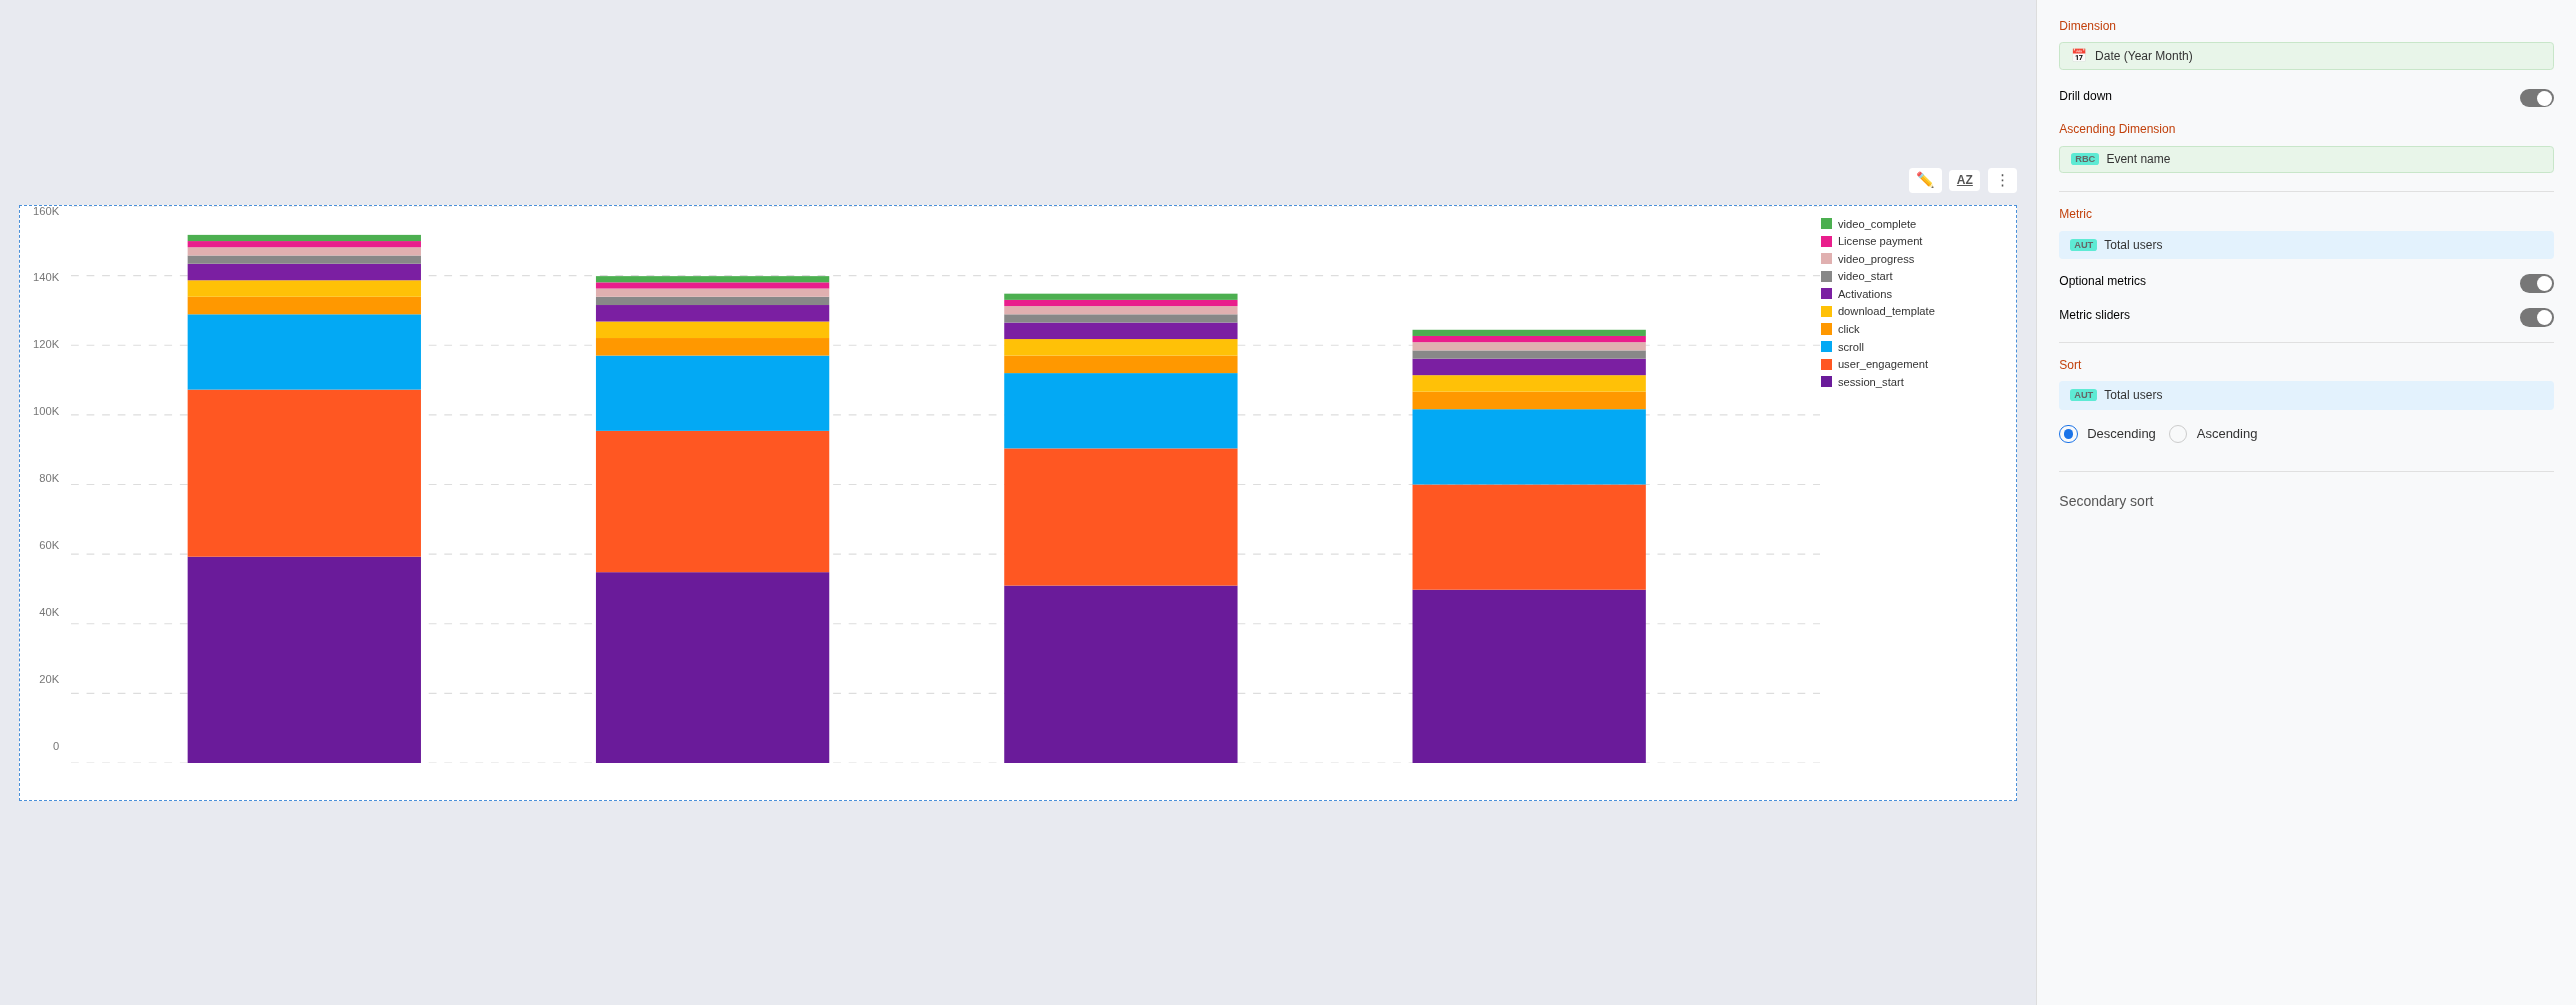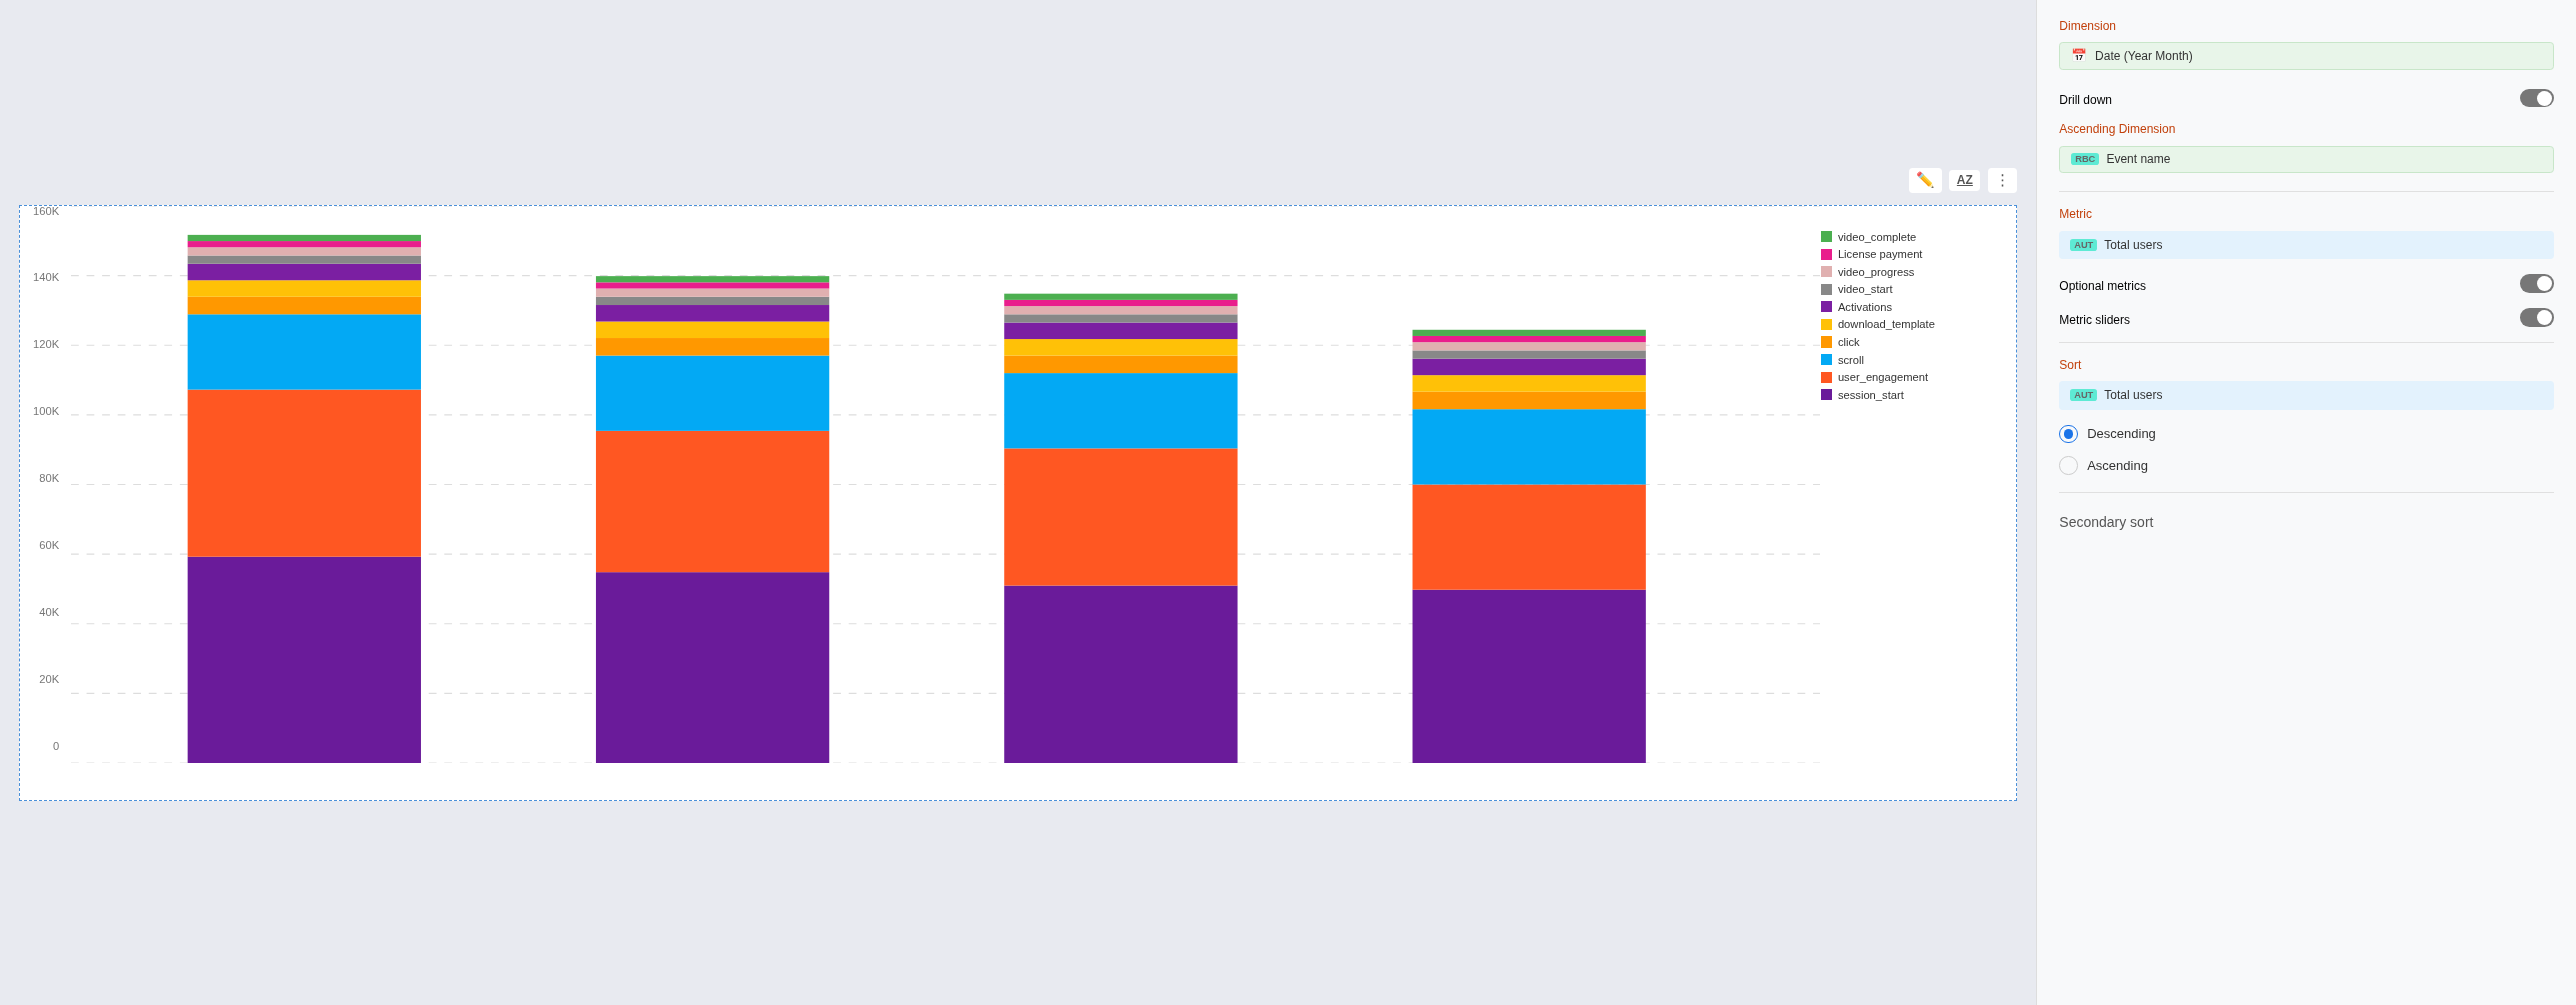--- a/index.html
+++ b/index.html
@@ -124,21 +124,21 @@
       margin-bottom: 18.6px;
     }
 
     .chip-icon {
       color: #555;
       font-size: 13px;
     }
 
     .section-row {
       display: flex;
-      align-items: flex-end;
+      align-items: flex-start;
       justify-content: space-between;
       margin-bottom: 15px;
       gap: 22px;
     }
 
     .toggle {
       width: 34px;
       height: 18.6px;
       background: #777;
       border-radius: 9.3px;
@@ -191,23 +191,22 @@
       background: #e3f2fd;
       border-radius: 3.7px;
       padding: 7.4px 11.2px;
       font-size: 12px;
       color: #333;
       margin-bottom: 15px;
     }
 
     .radio-group {
       display: flex;
-      flex-direction: column;
       gap: 13px;
-      margin-bottom: 17px;
+      margin-bottom: 28px;
     }
 
     .radio-item {
       display: flex;
       align-items: center;
       gap: 9.3px;
       font-size: 13px;
       color: #333;
       cursor: pointer;
     }
@@ -331,21 +330,21 @@
         <rect x="690" y="132" width="120" height="8" fill="#e0b0b0"></rect>
         <rect x="690" y="126" width="120" height="6" fill="#e91e8c"></rect>
         <rect x="690" y="120" width="120" height="6" fill="#4caf50"></rect>
 
         <text x="120" y="560" text-anchor="middle" font-size="14" fill="#777">Jan 2024</text>
         <text x="330" y="560" text-anchor="middle" font-size="14" fill="#777">Feb 2024</text>
         <text x="540" y="560" text-anchor="middle" font-size="14" fill="#777">Mar 2024</text>
         <text x="750" y="560" text-anchor="middle" font-size="14" fill="#777">Apr 2024</text>
       </svg>
 
-      <div class="legend" style="right:9.3px;top:25px;">
+      <div class="legend" style="right:9.3px;top:12px;">
         <div class="legend-item">
           <div class="legend-color" style="background:#4caf50;"></div>
           <span>video_complete</span>
         </div>
         <div class="legend-item">
           <div class="legend-color" style="background:#e91e8c;"></div>
           <span>License payment</span>
         </div>
         <div class="legend-item">
           <div class="legend-color" style="background:#e0b0b0;"></div>

